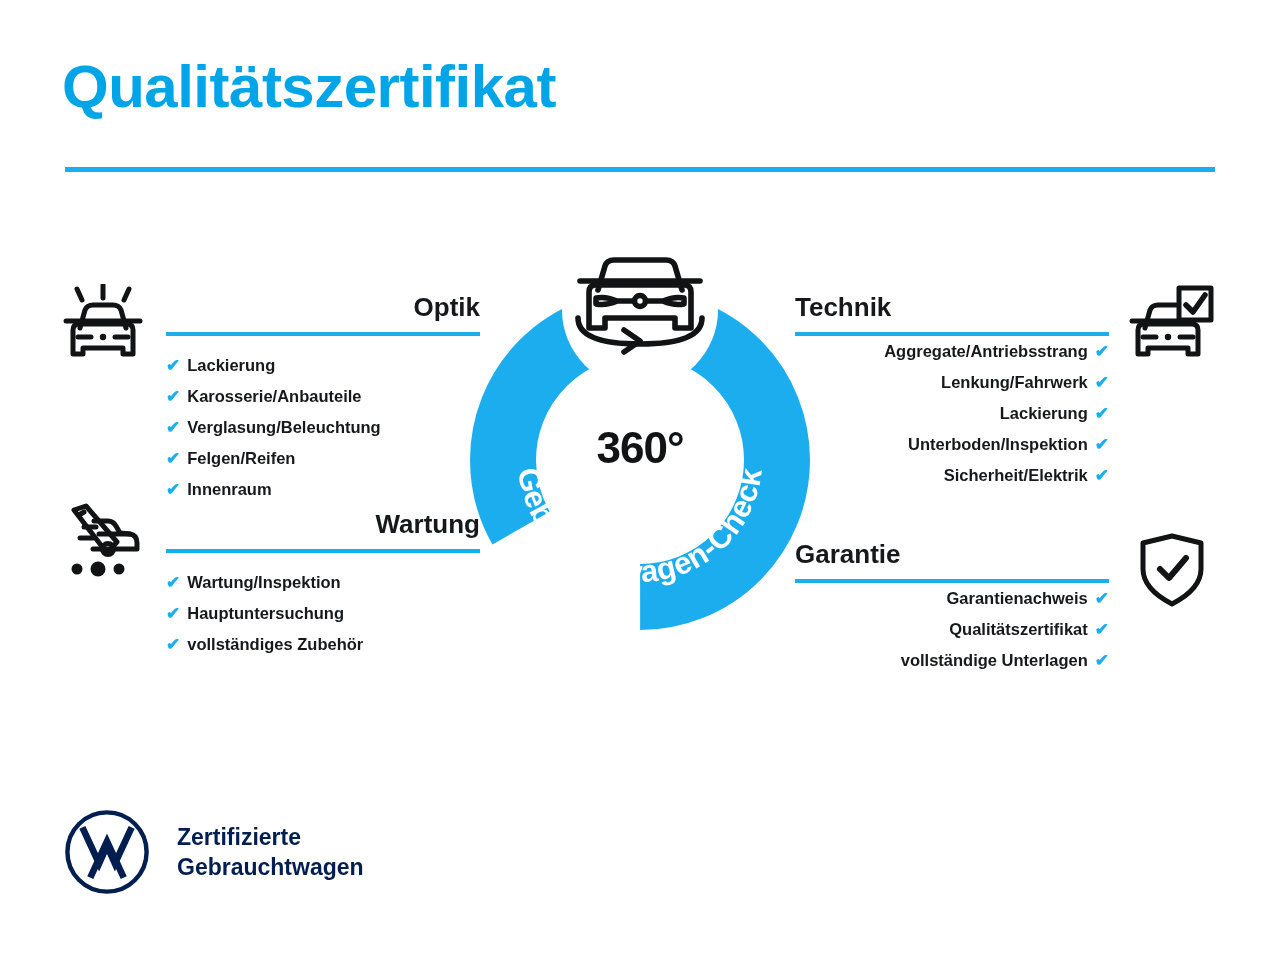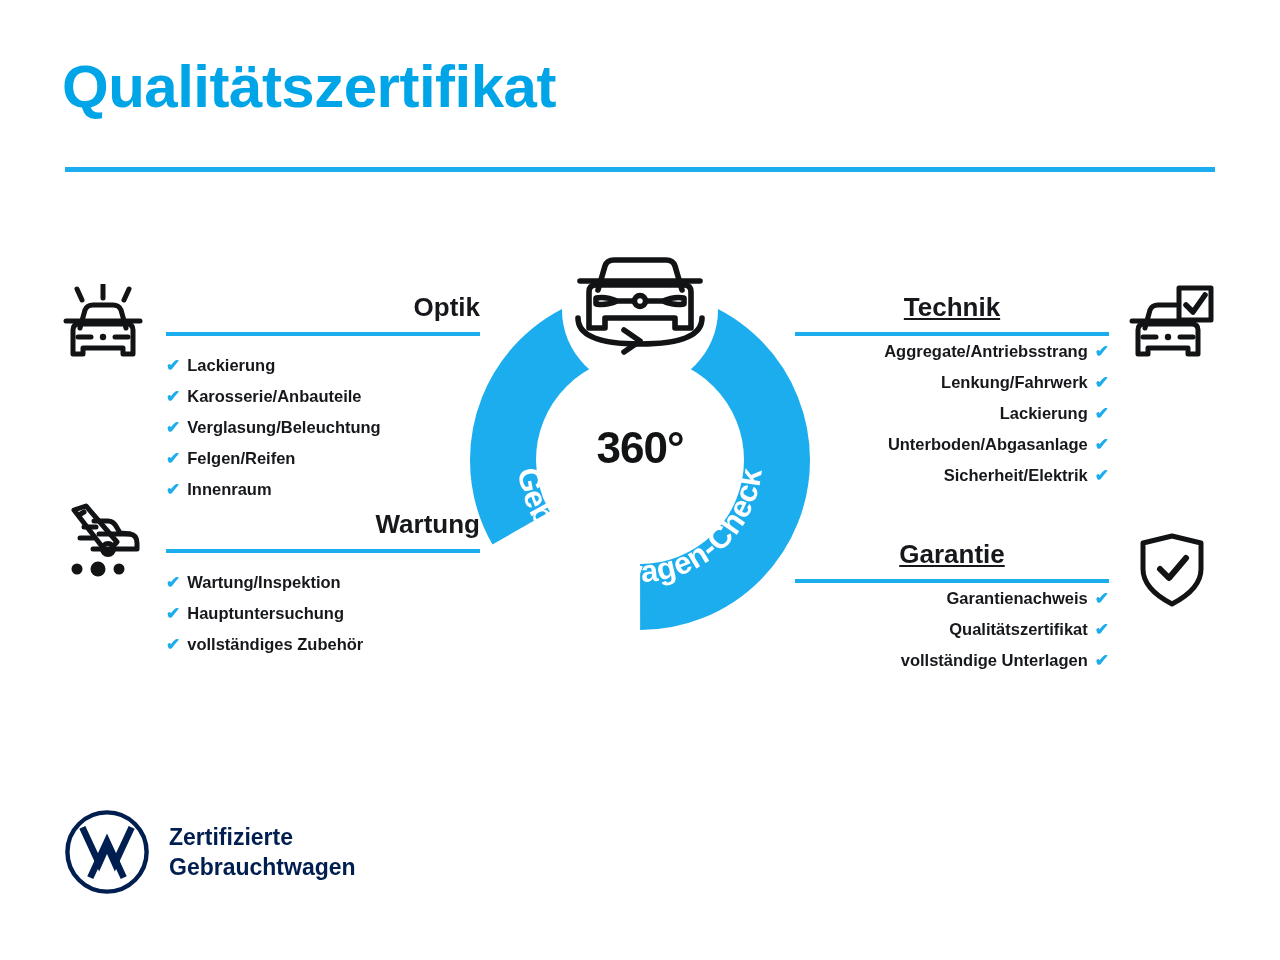--- a/index.html
+++ b/index.html
@@ -49,21 +49,21 @@
     height: 46px;
   }
   .sec-title {
     font-size: 26px;
     font-weight: 700;
     color: #16181c;
     line-height: 34px;
     white-space: nowrap;
   }
   .sec-left .sec-title  { text-align: right;  padding-left: 106px; }
-  .sec-right .sec-title { text-align: center; padding-right: 106px; text-decoration: underline; }
+  .sec-right .sec-title { text-align: left; padding-right: 106px; }
 
   .sec-rule {
     position: absolute;
     bottom: 0;
     height: 4px;
     background: #1BADEE;
   }
   .sec-left .sec-rule  { left: 106px;  right: 0; }
   .sec-right .sec-rule { left: 0;  right: 106px; }
 
@@ -136,21 +136,21 @@
     height: 112px;
   }
 
   
   #footer-logo {
     position: absolute;
     left: 63px;
     top: 808px;
     display: flex;
     align-items: center;
-    gap: 18px;
+    gap: 26px;
   }
   #vw-mark { width: 88px; height: 88px; display: block; }
   #footer-text {
     font-size: 23px;
     font-weight: 700;
     line-height: 1.32;
     color: #001E50;
     white-space: pre-line;
   }
 </style>
@@ -239,21 +239,21 @@
         <circle cx="39" cy="53" r="3.2" fill="#111315" stroke="none"></circle>
       </svg>
     </span>
     <div class="sec-title">Technik</div>
     <div class="sec-rule"></div>
   </div>
   <ul class="items">
     <li><span>Aggregate/Antriebsstrang</span><span class="chk">✔</span></li>
     <li><span>Lenkung/Fahrwerk</span><span class="chk">✔</span></li>
     <li><span>Lackierung</span><span class="chk">✔</span></li>
-    <li><span>Unterboden/Abgasanlage</span><span class="chk">✔</span></li>
+    <li><span>Unterboden/Inspektion</span><span class="chk">✔</span></li>
     <li><span>Sicherheit/Elektrik</span><span class="chk">✔</span></li>
   </ul>
 </div>
 
 <div class="section sec-right" style="top:537px;">
   <div class="sec-head">
     <span class="sec-icon">
       <svg viewBox="0 0 86 78" width="86" height="78" fill="none" stroke="#111315" stroke-width="5" stroke-linecap="round" stroke-linejoin="round">
         <path d="M43 5 L72 12 L72 38 Q72 58 43 73 Q14 58 14 38 L14 12 Z"></path>
         <path d="M31 38 L40 47 L57 27" stroke-width="6"></path>

